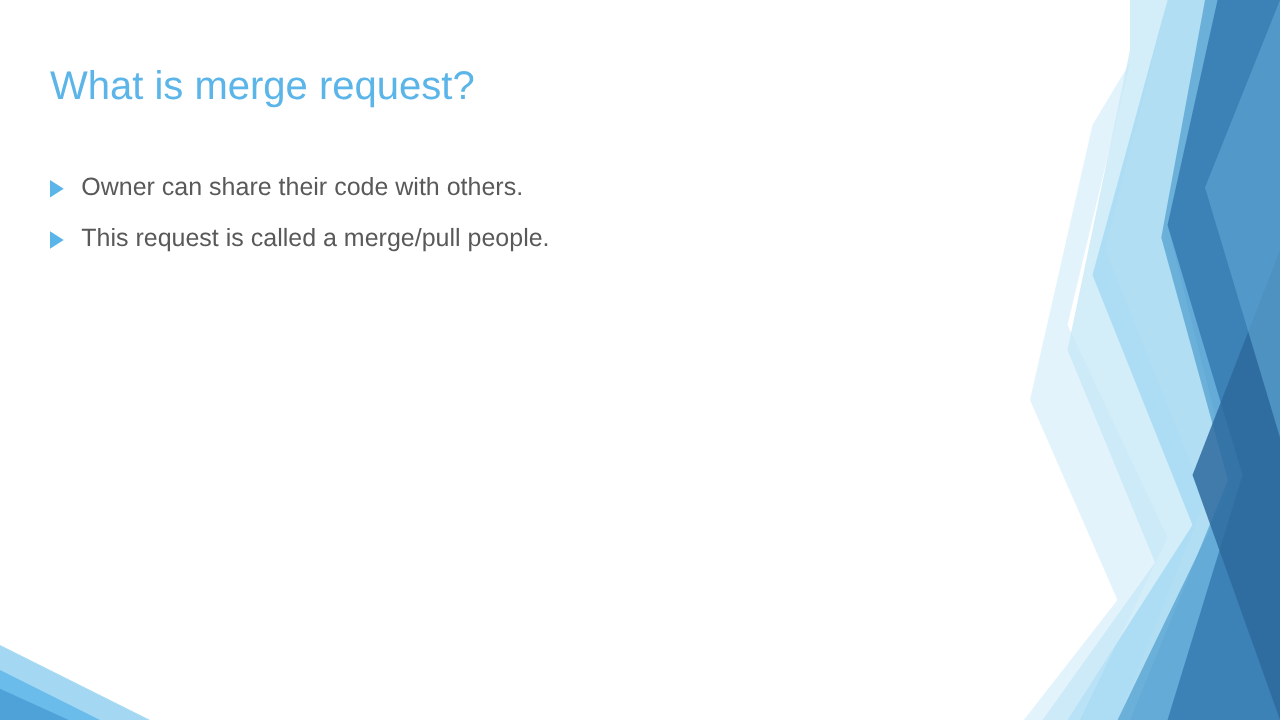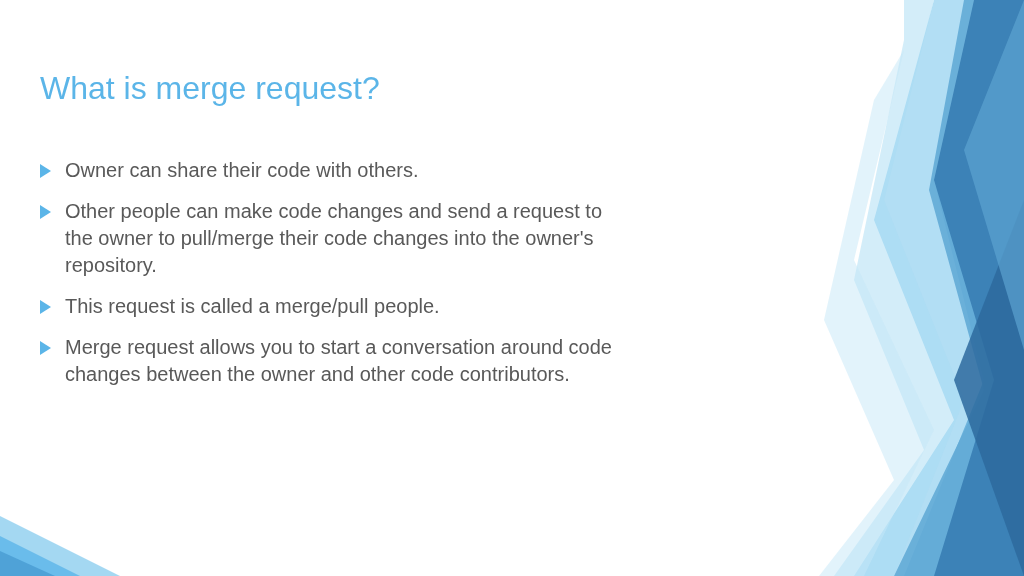--- a/index.html
+++ b/index.html
@@ -11,21 +11,21 @@
       width: 1024px;
       height: 576px;
       font-family: 'Segoe UI', Tahoma, Geneva, Verdana, sans-serif;
       position: relative;
       overflow: hidden;
       background: white;
     }
     .slide-content {
       position: relative;
       z-index: 2;
-      padding: 70px 60px 40px 40px;
+      padding: 50px 60px 40px 40px;
       width: 680px;
     }
     .slide-title {
       font-size: 32px;
       font-weight: 400;
       color: #5bb5e8;
       margin-bottom: 50px;
     }
     .bullet-list {
       list-style: none;
@@ -87,24 +87,16 @@
 
 <div class="slide-content">
   <h1 class="slide-title">What is merge request?</h1>
   <ul class="bullet-list">
     <li class="bullet-item">
       <span class="bullet-marker"></span>
       <span class="bullet-text">Owner can share their code with others.</span>
     </li>
     <li class="bullet-item">
       <span class="bullet-marker"></span>
-      <span class="bullet-text">Other people can make code changes and send a request to the owner to pull/merge their code changes into the owner's repository.</span>
-    </li>
-    <li class="bullet-item">
-      <span class="bullet-marker"></span>
       <span class="bullet-text">This request is called a merge/pull people.</span>
-    </li>
-    <li class="bullet-item">
-      <span class="bullet-marker"></span>
-      <span class="bullet-text">Merge request allows you to start a conversation around code changes between the owner and other code contributors.</span>
     </li>
   </ul>
 </div>
 
 </body></html>

